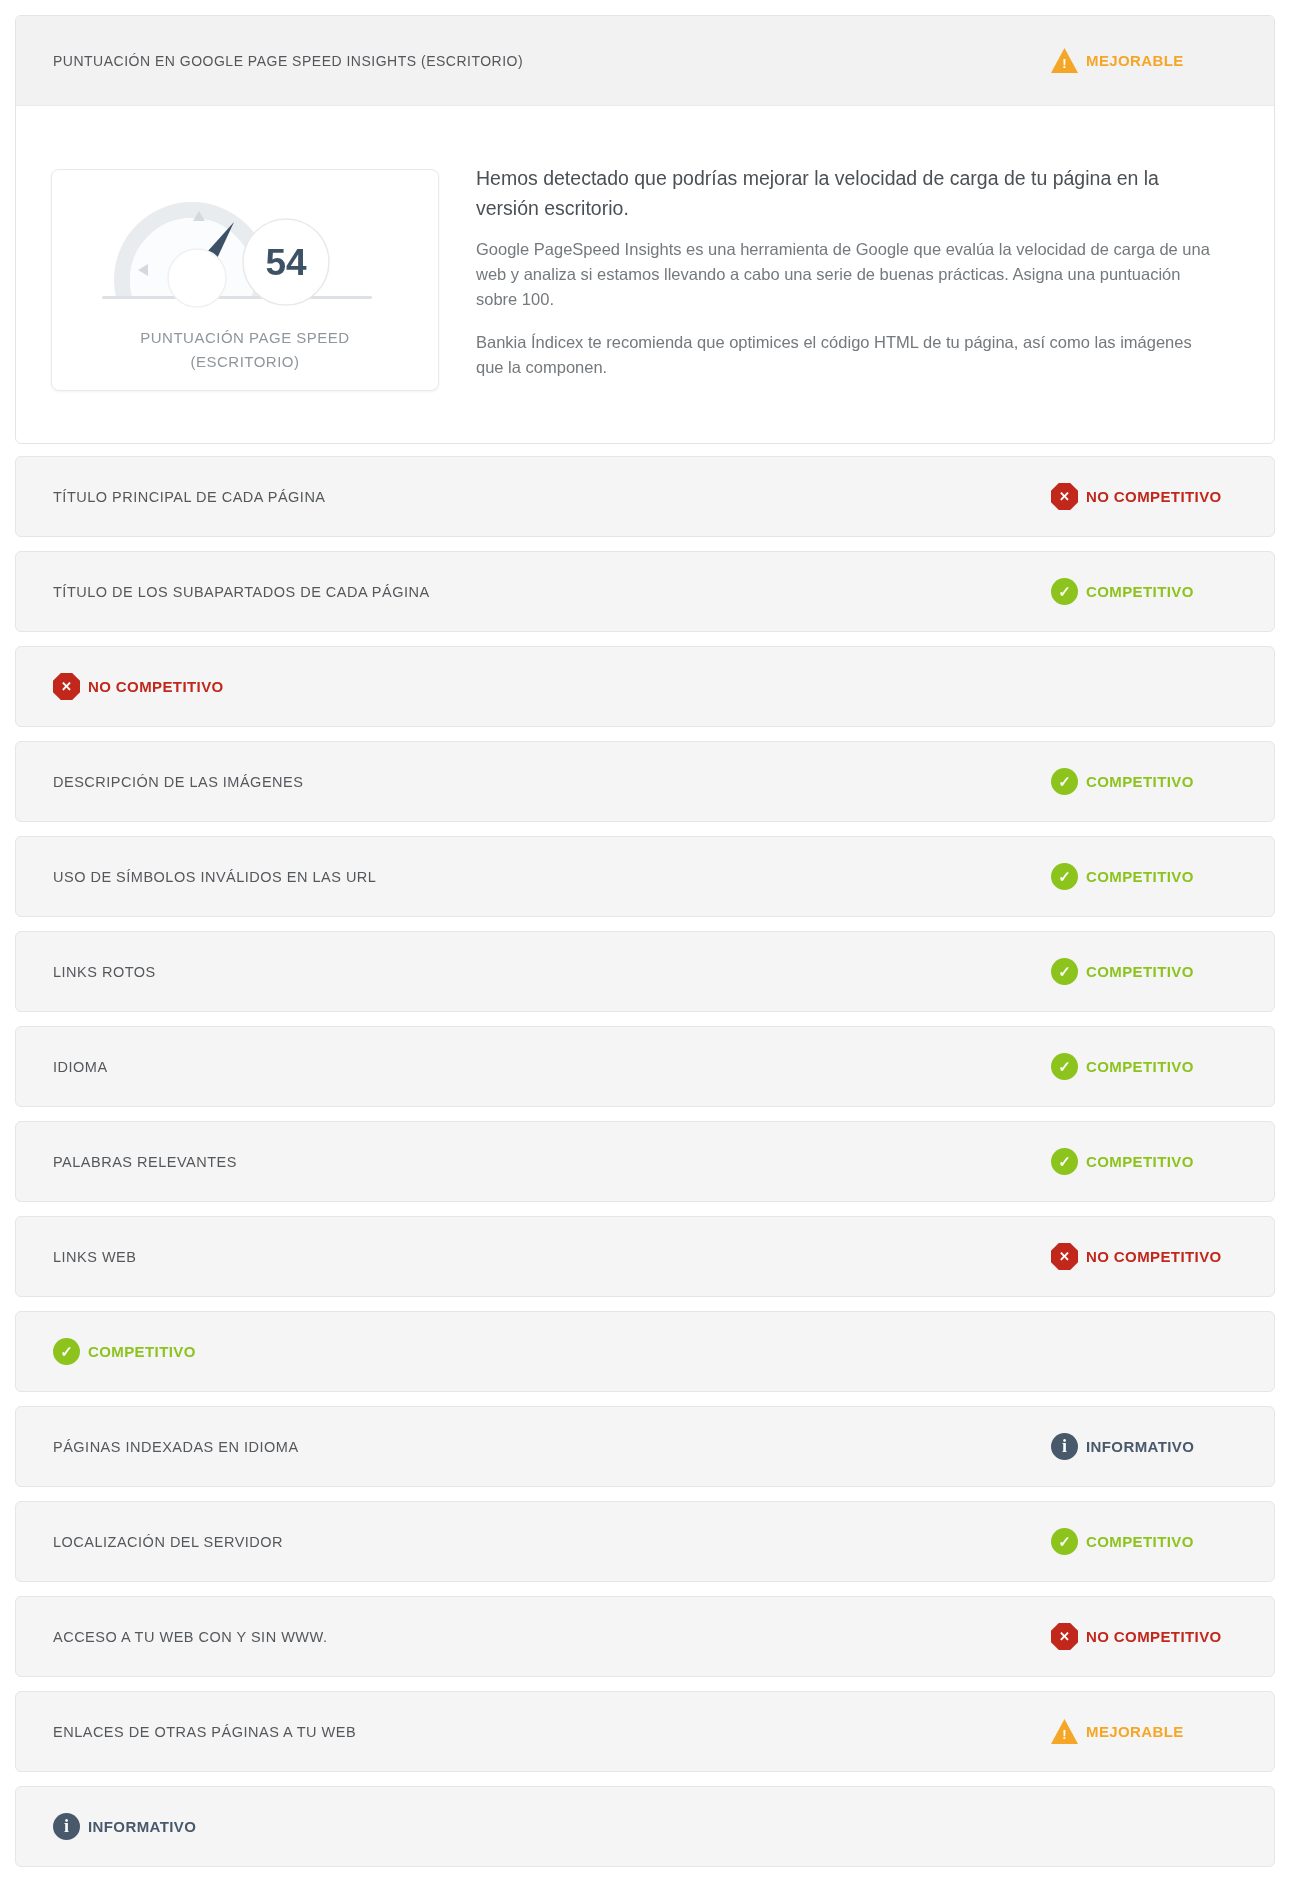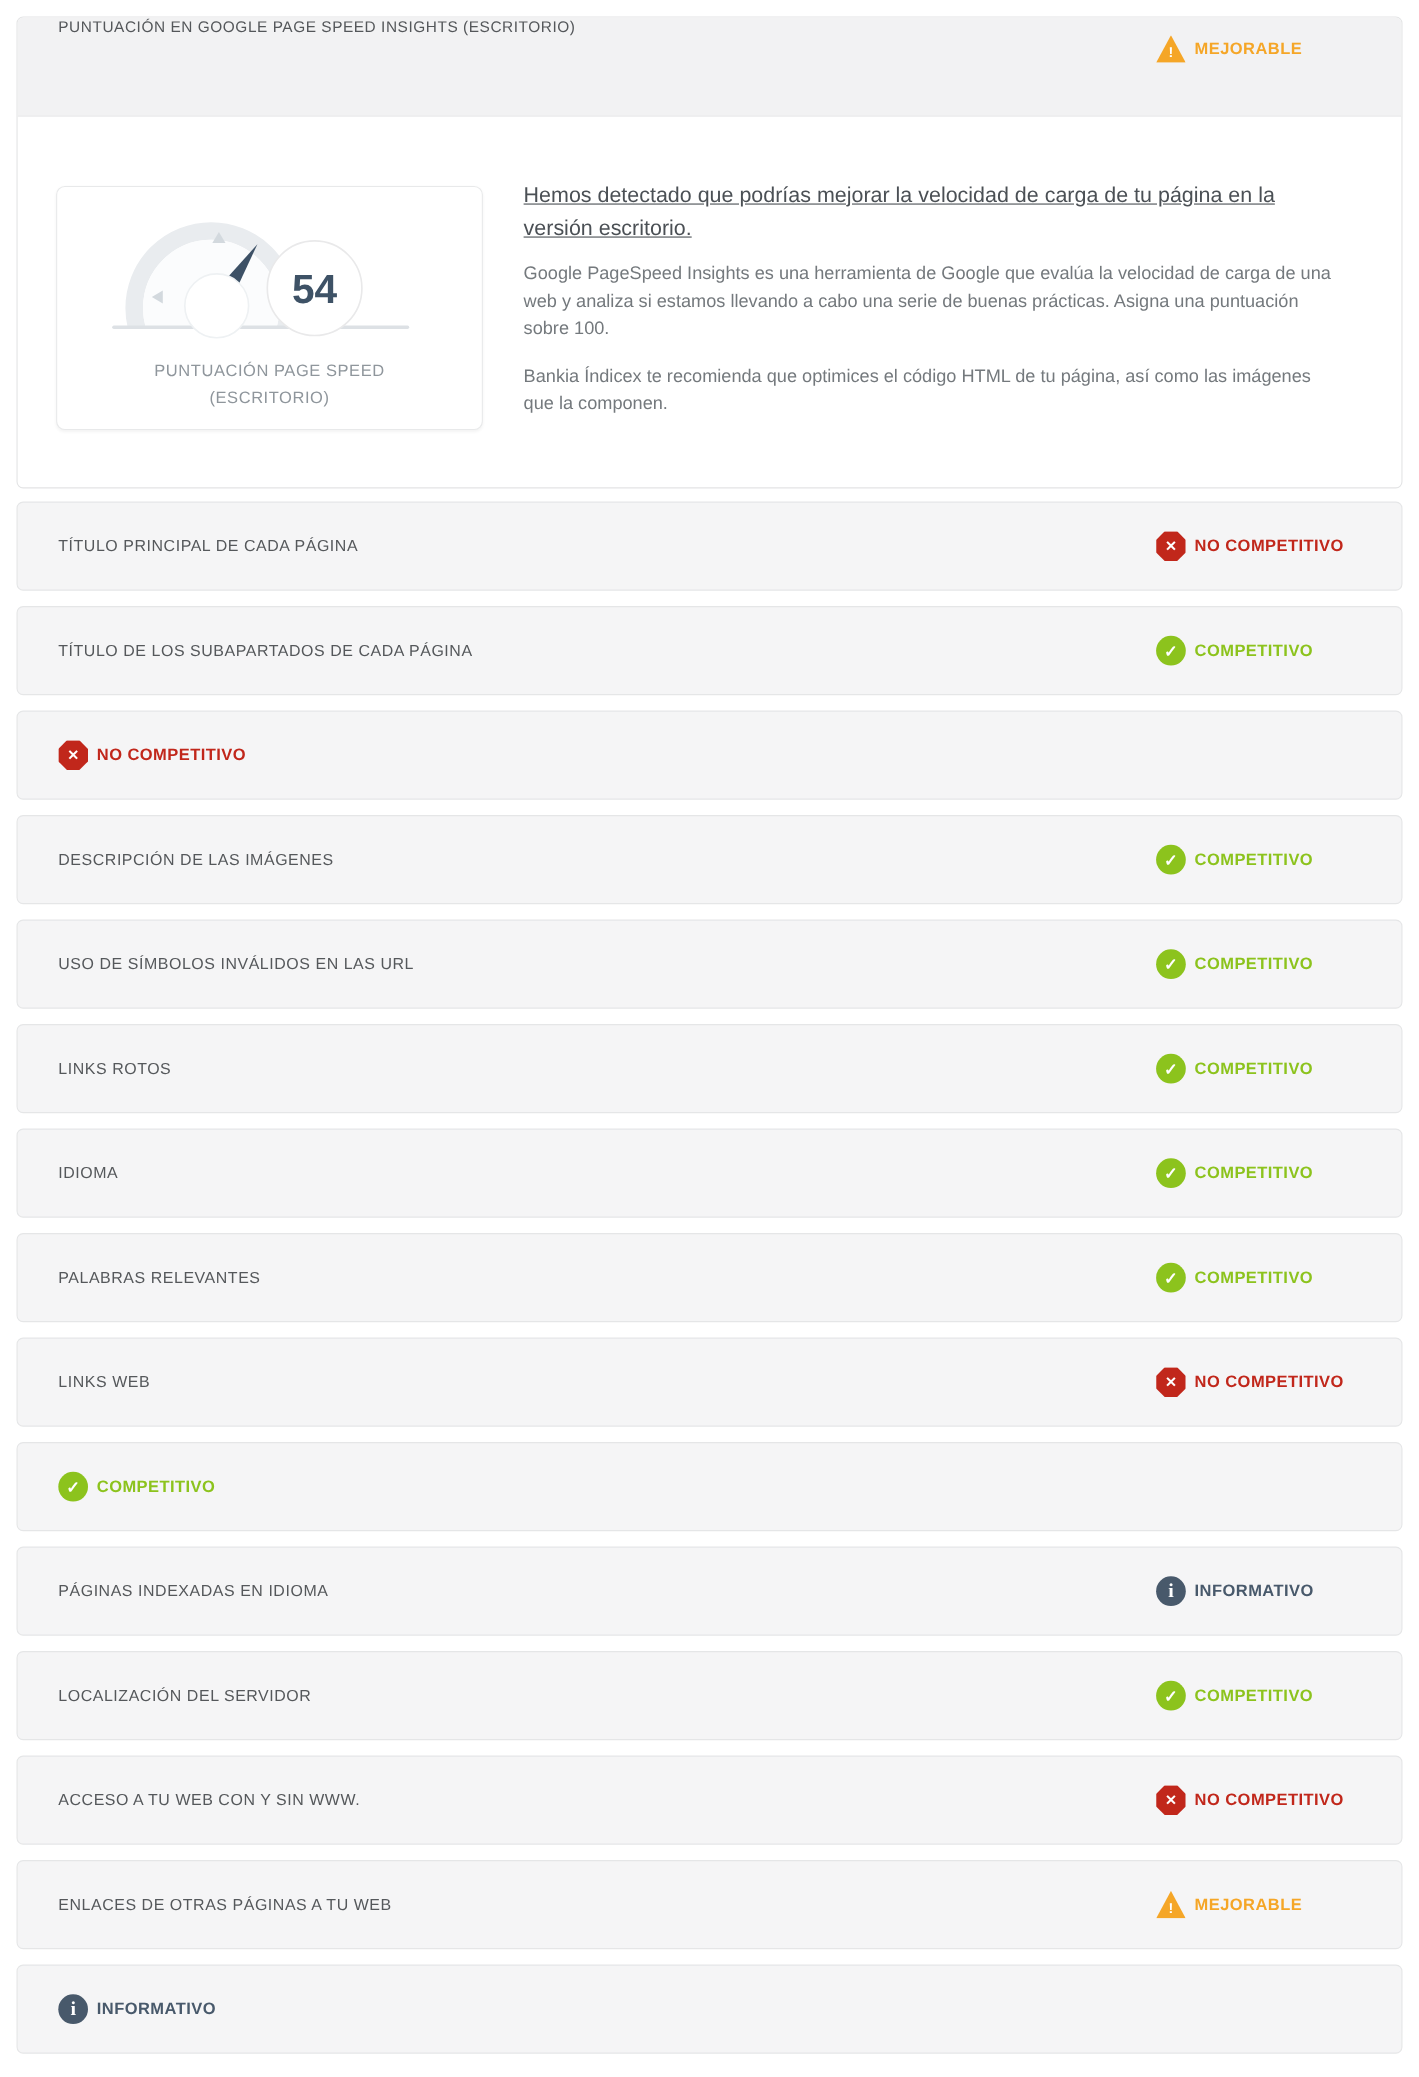--- a/index.html
+++ b/index.html
@@ -17,23 +17,22 @@
     border: 1px solid #e3e4e5;
     border-radius: 6px;
     margin-bottom: 12px;
     overflow: hidden;
   }
   .panel-header {
     background: #f2f2f3;
     border-bottom: 1px solid #e9eaeb;
     height: 90px;
     display: flex;
-    align-items: flex-start;
+    align-items: center;
     padding: 0 0 0 37px;
-    flex-direction: column;
   }
   .panel-title {
     font-size: 14px;
     letter-spacing: 0.5px;
     color: #54575a;
     font-weight: 400;
   }
   .panel-body {
     display: flex;
     align-items: flex-start;
@@ -63,21 +62,20 @@
   .gauge-caption span { display: block; }
 
   
   .desc-col { margin-left: 37px; max-width: 740px; }
   .desc-heading {
     font-size: 19.5px;
     line-height: 30px;
     color: #4b5055;
     margin: -6px 0 14px 0;
     font-weight: 400;
-    text-decoration: underline;
   }
   .desc-p {
     font-size: 16.5px;
     line-height: 25px;
     color: #74797d;
     margin: 0 0 18px 0;
     font-weight: 400;
   }
   .desc-p:last-child { margin-bottom: 0; }
 

